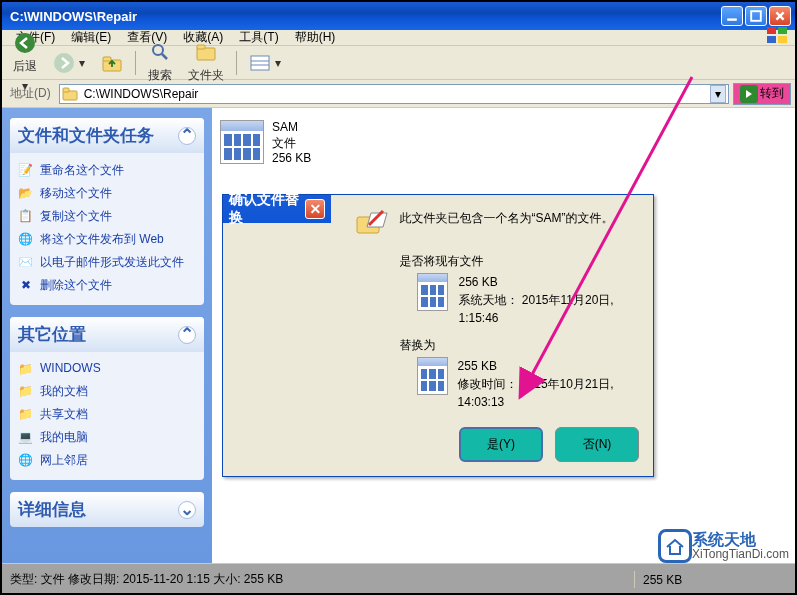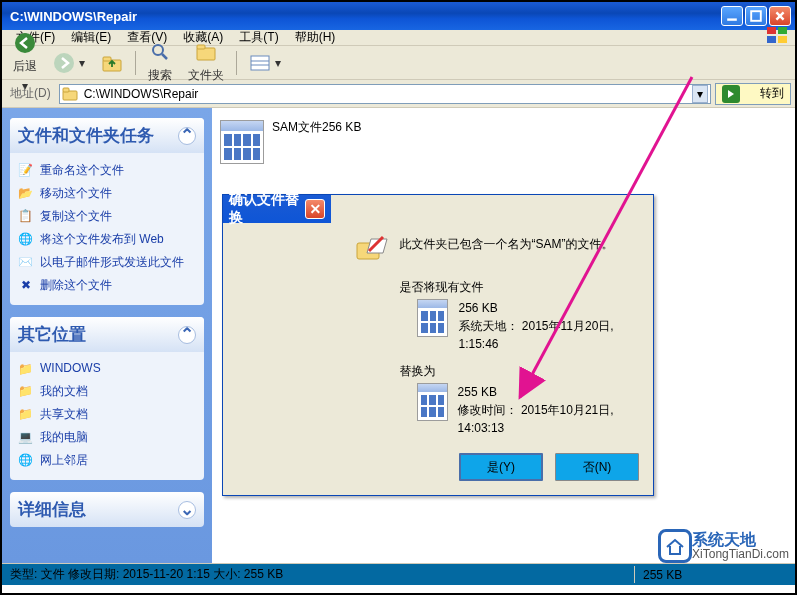--- a/index.html
+++ b/index.html
@@ -71,22 +71,22 @@
   .addrbar .lbl{ color:#666; padding:0 4px;}
   .addrfield {
     flex:1; height:20px; background:#fff; border:1px solid #7f9db9;
     display:flex; align-items:center; padding:0 2px; gap:4px;
   }
   .addrfield .foldericon{ width:16px;height:16px; }
   .addrfield input { flex:1; border:none; outline:none; font:inherit; }
   .dropbtn{ width:16px;height:18px; background:#dbe6f4; border:1px solid #9bb1cf;
     display:flex;align-items:center;justify-content:center;}
   .gobtn{
-    display:flex;align-items:center;gap:20px;padding:1px 6px;
-    border:1px solid #7f9db9;background:#fef9c3;
+    display:flex;align-items:center;gap:2px;padding:1px 6px;
+    border:1px solid #7f9db9;background:#ec4899;
   }
   .gobtn .goicon{ width:18px;height:18px;background:#2e8a2e;border-radius:3px;
     display:flex;align-items:center;justify-content:center;color:#fff}
 
   .body-area {
     display:flex; height: calc(100% - 28px - 24px - 34px - 28px - 22px);
     background:#fff;
   }
   .sidebar {
     width: 210px;
@@ -126,24 +126,24 @@
   .file-item {
     display:flex; width:200px; gap:8px; padding:4px;
   }
   .file-icon {
     width:44px;height:44px;border:1px solid #9c9c9c;background:#fff;
     display:flex;flex-direction:column;
   }
   .file-icon .hdr{height:10px;background:linear-gradient(#c5d6f2,#9cb8e6);}
   .file-icon .body{flex:1;display:grid;grid-template-columns:repeat(4,1fr);gap:2px;padding:3px;}
   .file-icon .body span{background:#4a77c5;}
-  .file-meta { display:flex;flex-direction:row;justify-content:center;line-height:1.3;}
+  .file-meta { display:flex;flex-direction:column;justify-content:center;line-height:1.3;}
 
   .statusbar {
-    height:22px; background:#0369a1;
+    height:32px; background:#a3a3a3;
     border-top:1px solid #cfcab8;
     display:flex; align-items:center;
     font-size:12px;
   }
   .statusbar .cell{ padding:0 8px; border-right:1px solid #cfcab8;}
   .statusbar .cell.right{margin-left:auto;border:none;}
 
   
   .dialog {
     position:absolute;
@@ -158,36 +158,36 @@
   .dialog .dlg-title {
     height:28px; background:linear-gradient(#1a5bd4,#0e55d6);
     color:#fff; font-weight:bold; font-size:14px;
     display:flex;align-items:center;padding:0 6px;
   }
   .dialog .dlg-title .dlg-close{
     margin-left:auto;width:22px;height:20px;border:1px solid #fff;border-radius:3px;
     background:linear-gradient(#f48a6a,#d8452a);
     display:flex;align-items:center;justify-content:center;color:#fff;font-weight:bold;
   }
-  .dlg-body { padding:12px 14px 14px 22px;margin-top:26px; }
+  .dlg-body { padding:12px 14px 14px 22px; }
   .dlg-row{ display:flex; gap:10px; }
   .dlg-row > .dlg-ico { width:36px;height:36px; flex:0 0 36px;}
   .dlg-msg{ padding-top:3px; }
   .dlg-section{ margin-top:10px; margin-left:46px; }
   .dlg-section .sec-title{ margin-bottom:3px;}
   .dlg-file{ display:flex;gap:10px;margin-left:18px;align-items:flex-start;}
   .dlg-file .fi{ width:34px;height:38px;border:1px solid #9c9c9c;background:#fff;display:flex;flex-direction:column;}
   .dlg-file .fi .hdr{height:8px;background:linear-gradient(#c5d6f2,#9cb8e6);}
   .dlg-file .fi .body{flex:1;display:grid;grid-template-columns:repeat(3,1fr);gap:2px;padding:3px;}
   .dlg-file .fi .body span{background:#4a77c5;}
   .dlg-file .meta{line-height:1.5;}
   .dlg-buttons{ margin-top:16px; display:flex; justify-content:flex-end; gap:12px;}
   .dlg-buttons button{
-    width:84px;height:28px;border:1px solid #888;background:#0ea5e9;
-    border-radius:1px;font:inherit;cursor:pointer;
+    width:84px;height:35px;border:1px solid #888;background:#14b8a6;
+    border-radius:6px;font:inherit;cursor:pointer;
   }
   .dlg-buttons button:first-child{ border:2px solid #4a6ea9; }
 
   
   .arrow-svg{position:absolute;left:0;top:0;width:797px;height:595px;pointer-events:none;z-index:20;}
 
   
   .watermark {
     position:absolute; right:6px; bottom:30px; z-index:30;
     display:flex;align-items:center;

